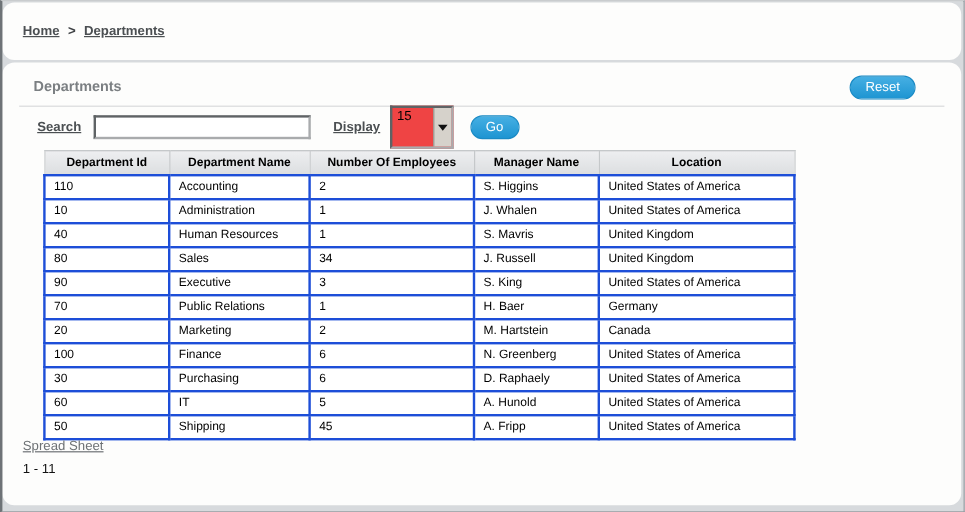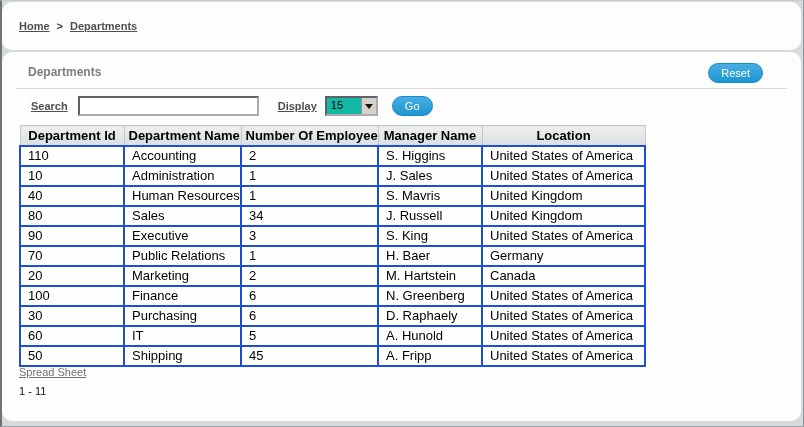--- a/index.html
+++ b/index.html
@@ -81,49 +81,49 @@
     margin-left:10px;
     border:2px solid;
     border-color:#5f6365 #a9abad #a9abad #5f6365;
     font-family:inherit; font-size:11px;
     padding:0 3px;
     background:#fff;
   }
   .display-label { margin-left:19px; }
   .fake-select {
     margin-left:8px;
-    width:53px; height:20px;
+    width:53px; height:36px;
     border:2px solid;
     border-color:#5f6365 #a9abad #a9abad #5f6365;
-    background:#14b8a6;
+    background:#ef4444;
     display:inline-flex; align-items:stretch;
     cursor:pointer;
   }
   .select-value { flex:1; padding:1px 0 0 4px; }
   .select-arrow-btn {
     width:15px;
     background:#d6d2cb;
     border-left:1px solid #97938c;
     display:flex; align-items:center; justify-content:center;
   }
   .select-arrow-btn .tri {
     width:0; height:0;
     border:4px solid transparent;
     border-top:5px solid #111;
     margin-top:5px;
   }
   .go-btn { margin-left:14px; }
 
   
   .report-table {
-    position:absolute; left:17px; top:73px;
+    position:absolute; left:34px; top:73px;
     border-collapse:collapse;
     table-layout:fixed;
     width:625px;
-    font-size:13px;
+    font-size:10px;
   }
   .report-table th {
     height:20px;
     background:linear-gradient(#edeef0,#dcdee0);
     border:1px solid #c5c8ca;
     font-weight:bold;
     text-align:center;
     padding:0 4px;
     white-space:nowrap; overflow:hidden;
   }
@@ -200,21 +200,21 @@
             <td>110</td>
             <td>Accounting</td>
             <td>2</td>
             <td>S. Higgins</td>
             <td>United States of America</td>
           </tr>
           <tr>
             <td>10</td>
             <td>Administration</td>
             <td>1</td>
-            <td>J. Sales</td>
+            <td>J. Whalen</td>
             <td>United States of America</td>
           </tr>
           <tr>
             <td>40</td>
             <td>Human Resources</td>
             <td>1</td>
             <td>S. Mavris</td>
             <td>United Kingdom</td>
           </tr>
           <tr>

